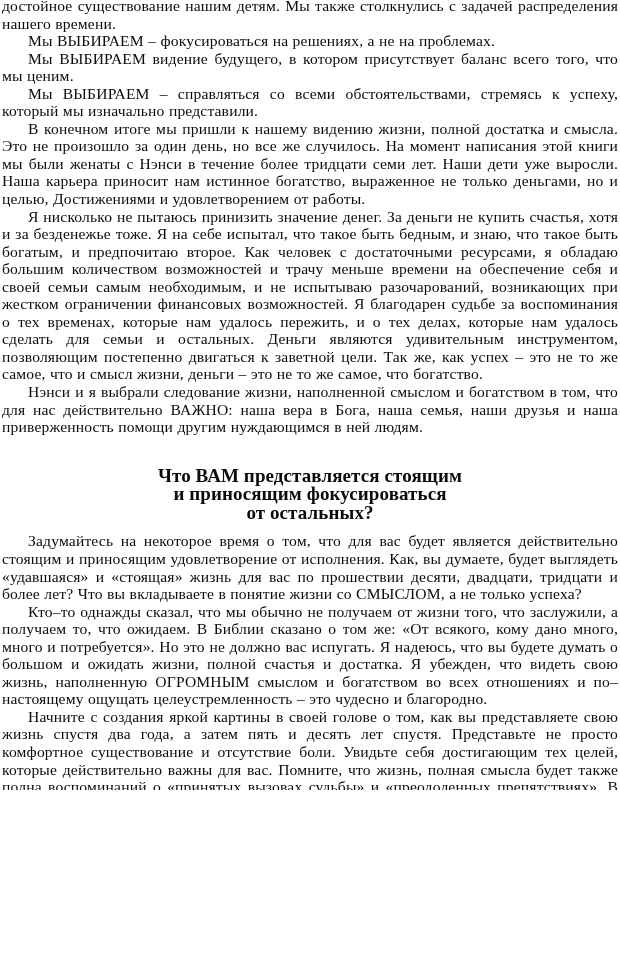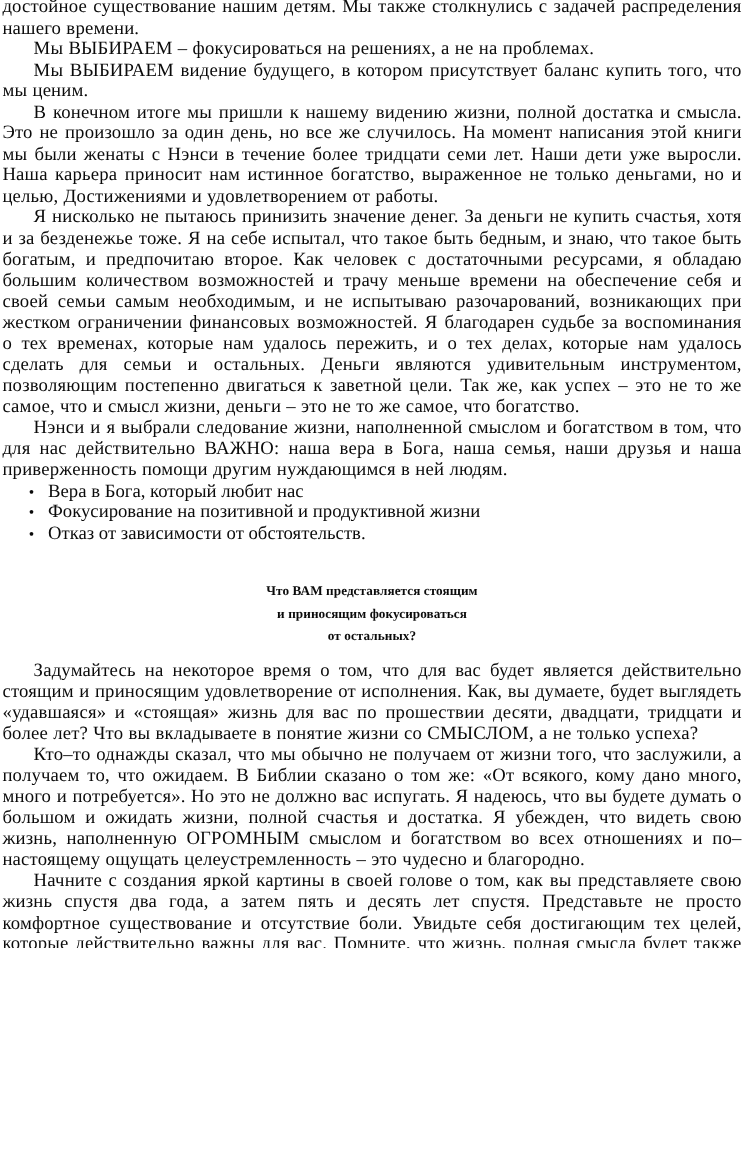--- a/index.html
+++ b/index.html
@@ -62,21 +62,21 @@
     line-height: 17.55px;
   }
   .heading-spacer-top {
     height: 31px;
   }
   .heading-spacer-bottom {
     height: 10px;
   }
   h2.doc-heading {
     margin: 0;
-    font-size: 11px;
+    font-size: 19px;
     line-height: 18.6px;
     font-weight: bold;
     text-align: center;
     letter-spacing: 0.005em;
   }
   h2.doc-heading span {
     display: block;
   }
   .nowrap-line {
     white-space: nowrap;
@@ -85,35 +85,31 @@
 </head>
 <body>
 
 <div class="page">
   <div class="flow">
 
     <p class="para cont">достойное существование нашим детям. Мы также столкнулись с задачей распределения нашего времени.</p>
 
     <p class="para">Мы ВЫБИРАЕМ – фокусироваться на решениях, а не на проблемах.</p>
 
-    <p class="para">Мы ВЫБИРАЕМ видение будущего, в котором присутствует баланс купить того, что мы ценим.</p>
+    <p class="para">Мы ВЫБИРАЕМ видение будущего, в котором присутствует баланс всего того, что мы ценим.</p>
 
+    <p class="para">Мы ВЫБИРАЕМ – справляться со всеми обстоятельствами, стремясь к успеху, который мы изначально представили.</p>
 
     <p class="para">В конечном итоге мы пришли к нашему видению жизни, полной достатка и смысла. Это не произошло за один день, но все же случилось. На момент написания этой книги мы были женаты с Нэнси в течение более тридцати семи лет. Наши дети уже выросли. Наша карьера приносит нам истинное богатство, выраженное не только деньгами, но и целью, Достижениями и удовлетворением от работы.</p>
 
     <p class="para">Я нисколько не пытаюсь принизить значение денег. За деньги не купить счастья, хотя и за безденежье тоже. Я на себе испытал, что такое быть бедным, и знаю, что такое быть богатым, и предпочитаю второе. Как человек с достаточными ресурсами, я обладаю большим количеством возможностей и трачу меньше времени на обеспечение себя и своей семьи самым необходимым, и не испытываю разочарований, возникающих при жестком ограничении финансовых возможностей. Я благодарен судьбе за воспоминания о тех временах, которые нам удалось пережить, и о тех делах, которые нам удалось сделать для семьи и остальных. Деньги являются удивительным инструментом, позволяющим постепенно двигаться к заветной цели. Так же, как успех – это не то же самое, что и смысл жизни, деньги – это не то же самое, что богатство.</p>
 
     <p class="para">Нэнси и я выбрали следование жизни, наполненной смыслом и богатством в том, что для нас действительно ВАЖНО: наша вера в Бога, наша семья, наши друзья и наша приверженность помощи другим нуждающимся в ней людям.</p>
 
 
-    <ul class="bullets">
-      <li>Вера в Бога, который любит нас</li>
-      <li>Фокусирование на позитивной и продуктивной жизни</li>
-      <li>Отказ от зависимости от обстоятельств.</li>
-    </ul>
 
 
     <div class="heading-spacer-top"></div>
 
     <h2 class="doc-heading">
       <span class="nowrap-line">Что ВАМ представляется стоящим</span>
       <span class="nowrap-line">и приносящим фокусироваться</span>
       <span class="nowrap-line">от остальных?</span>
     </h2>
 

